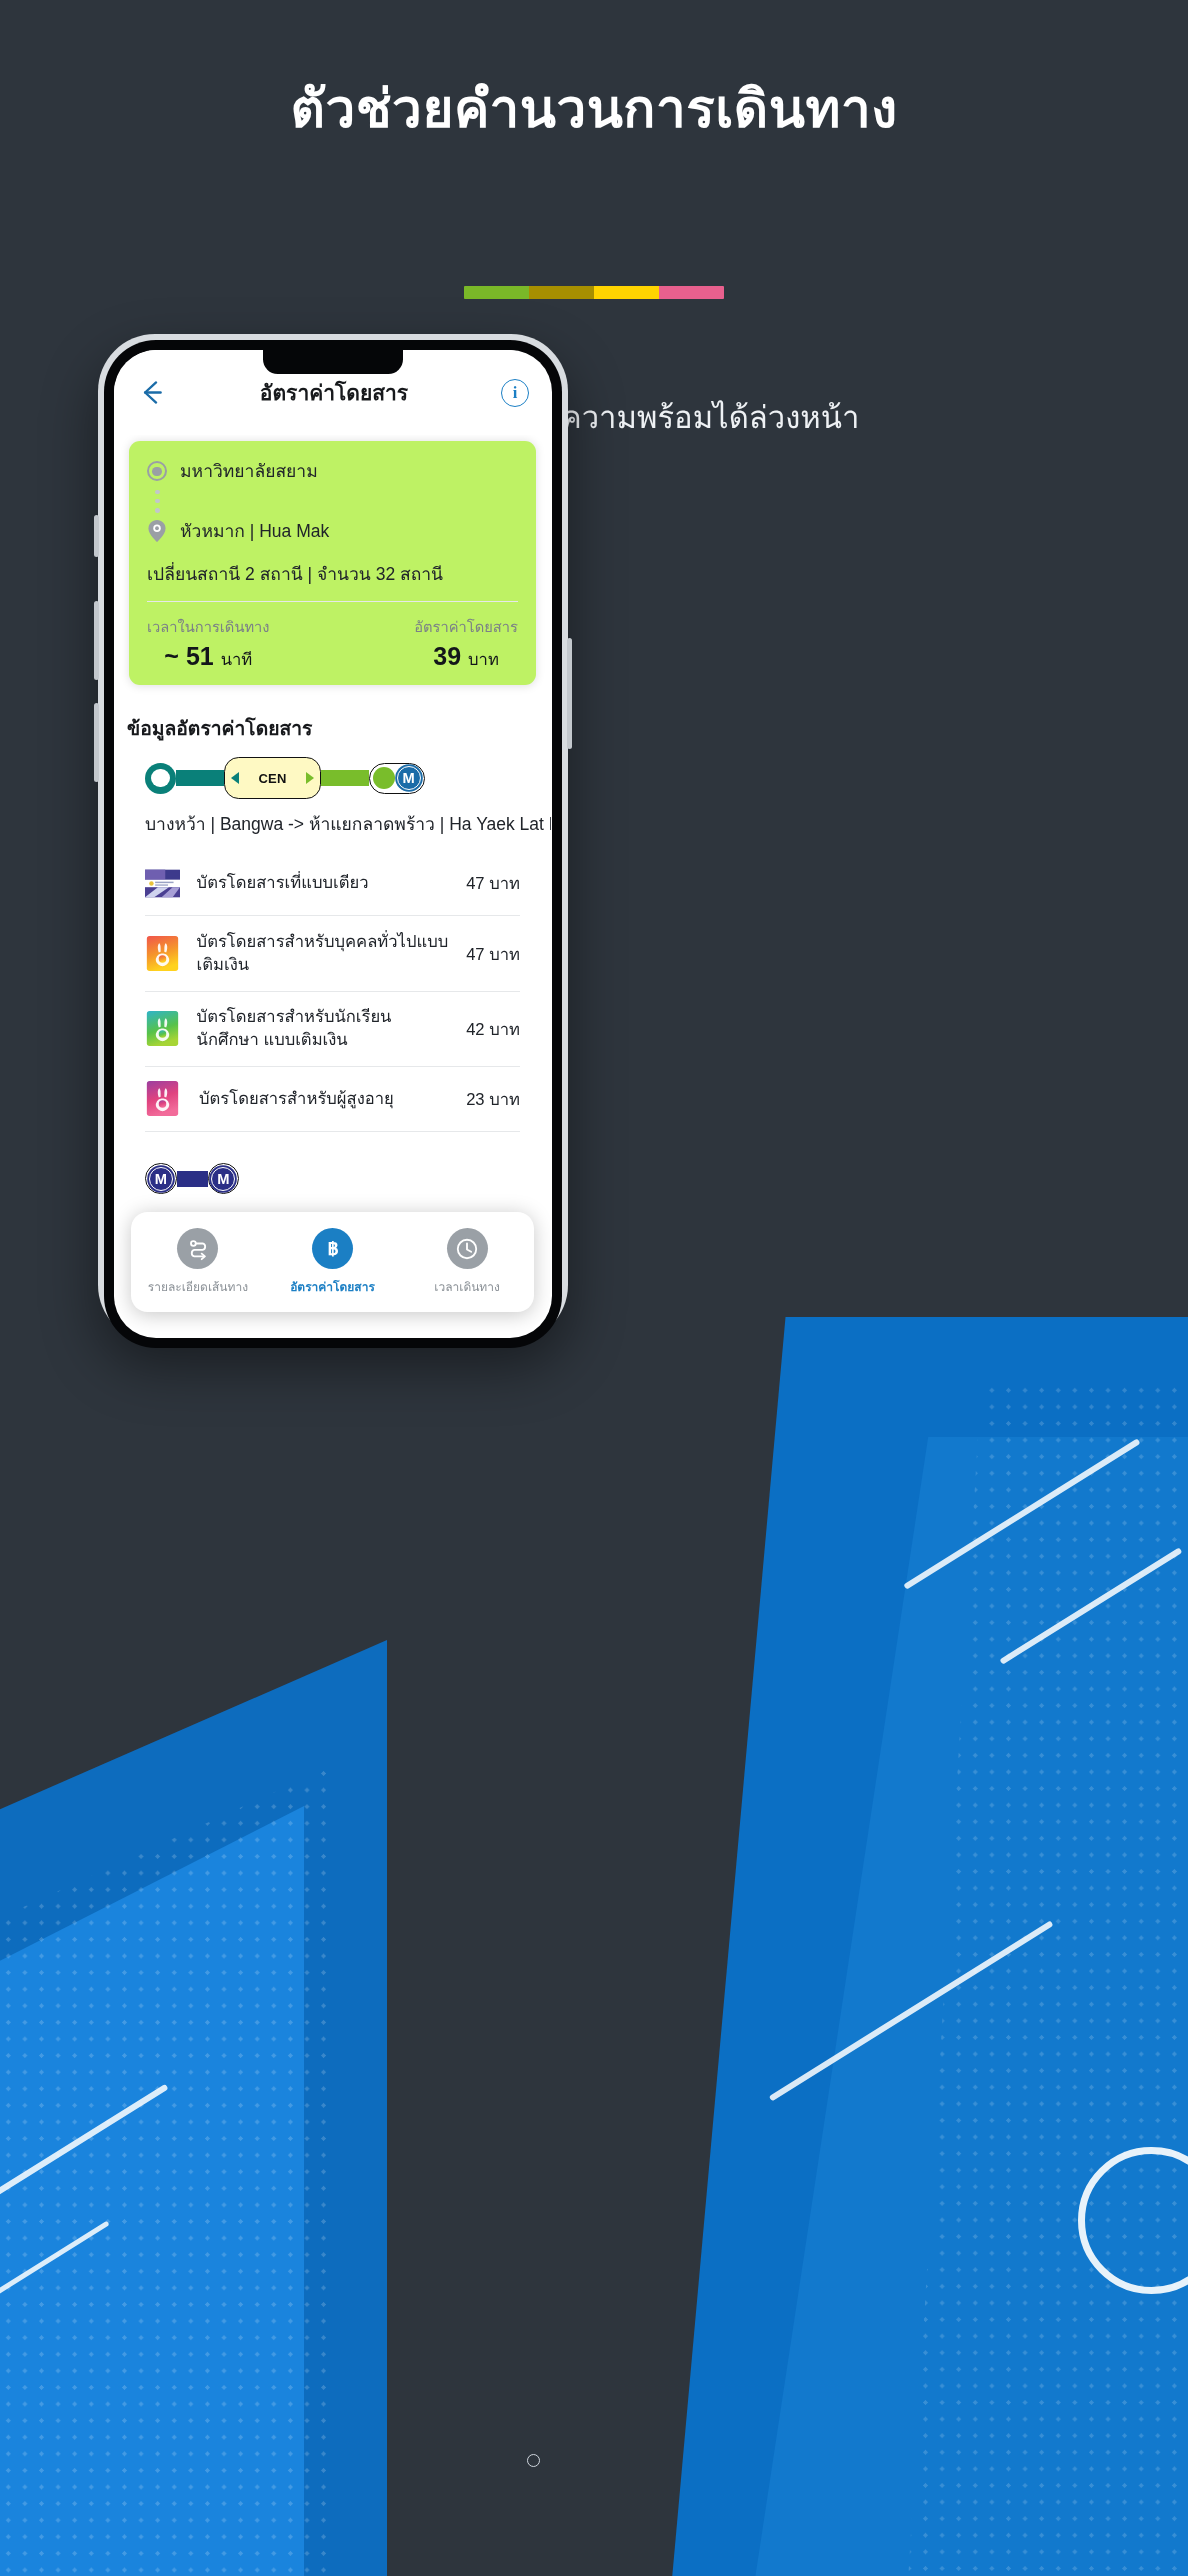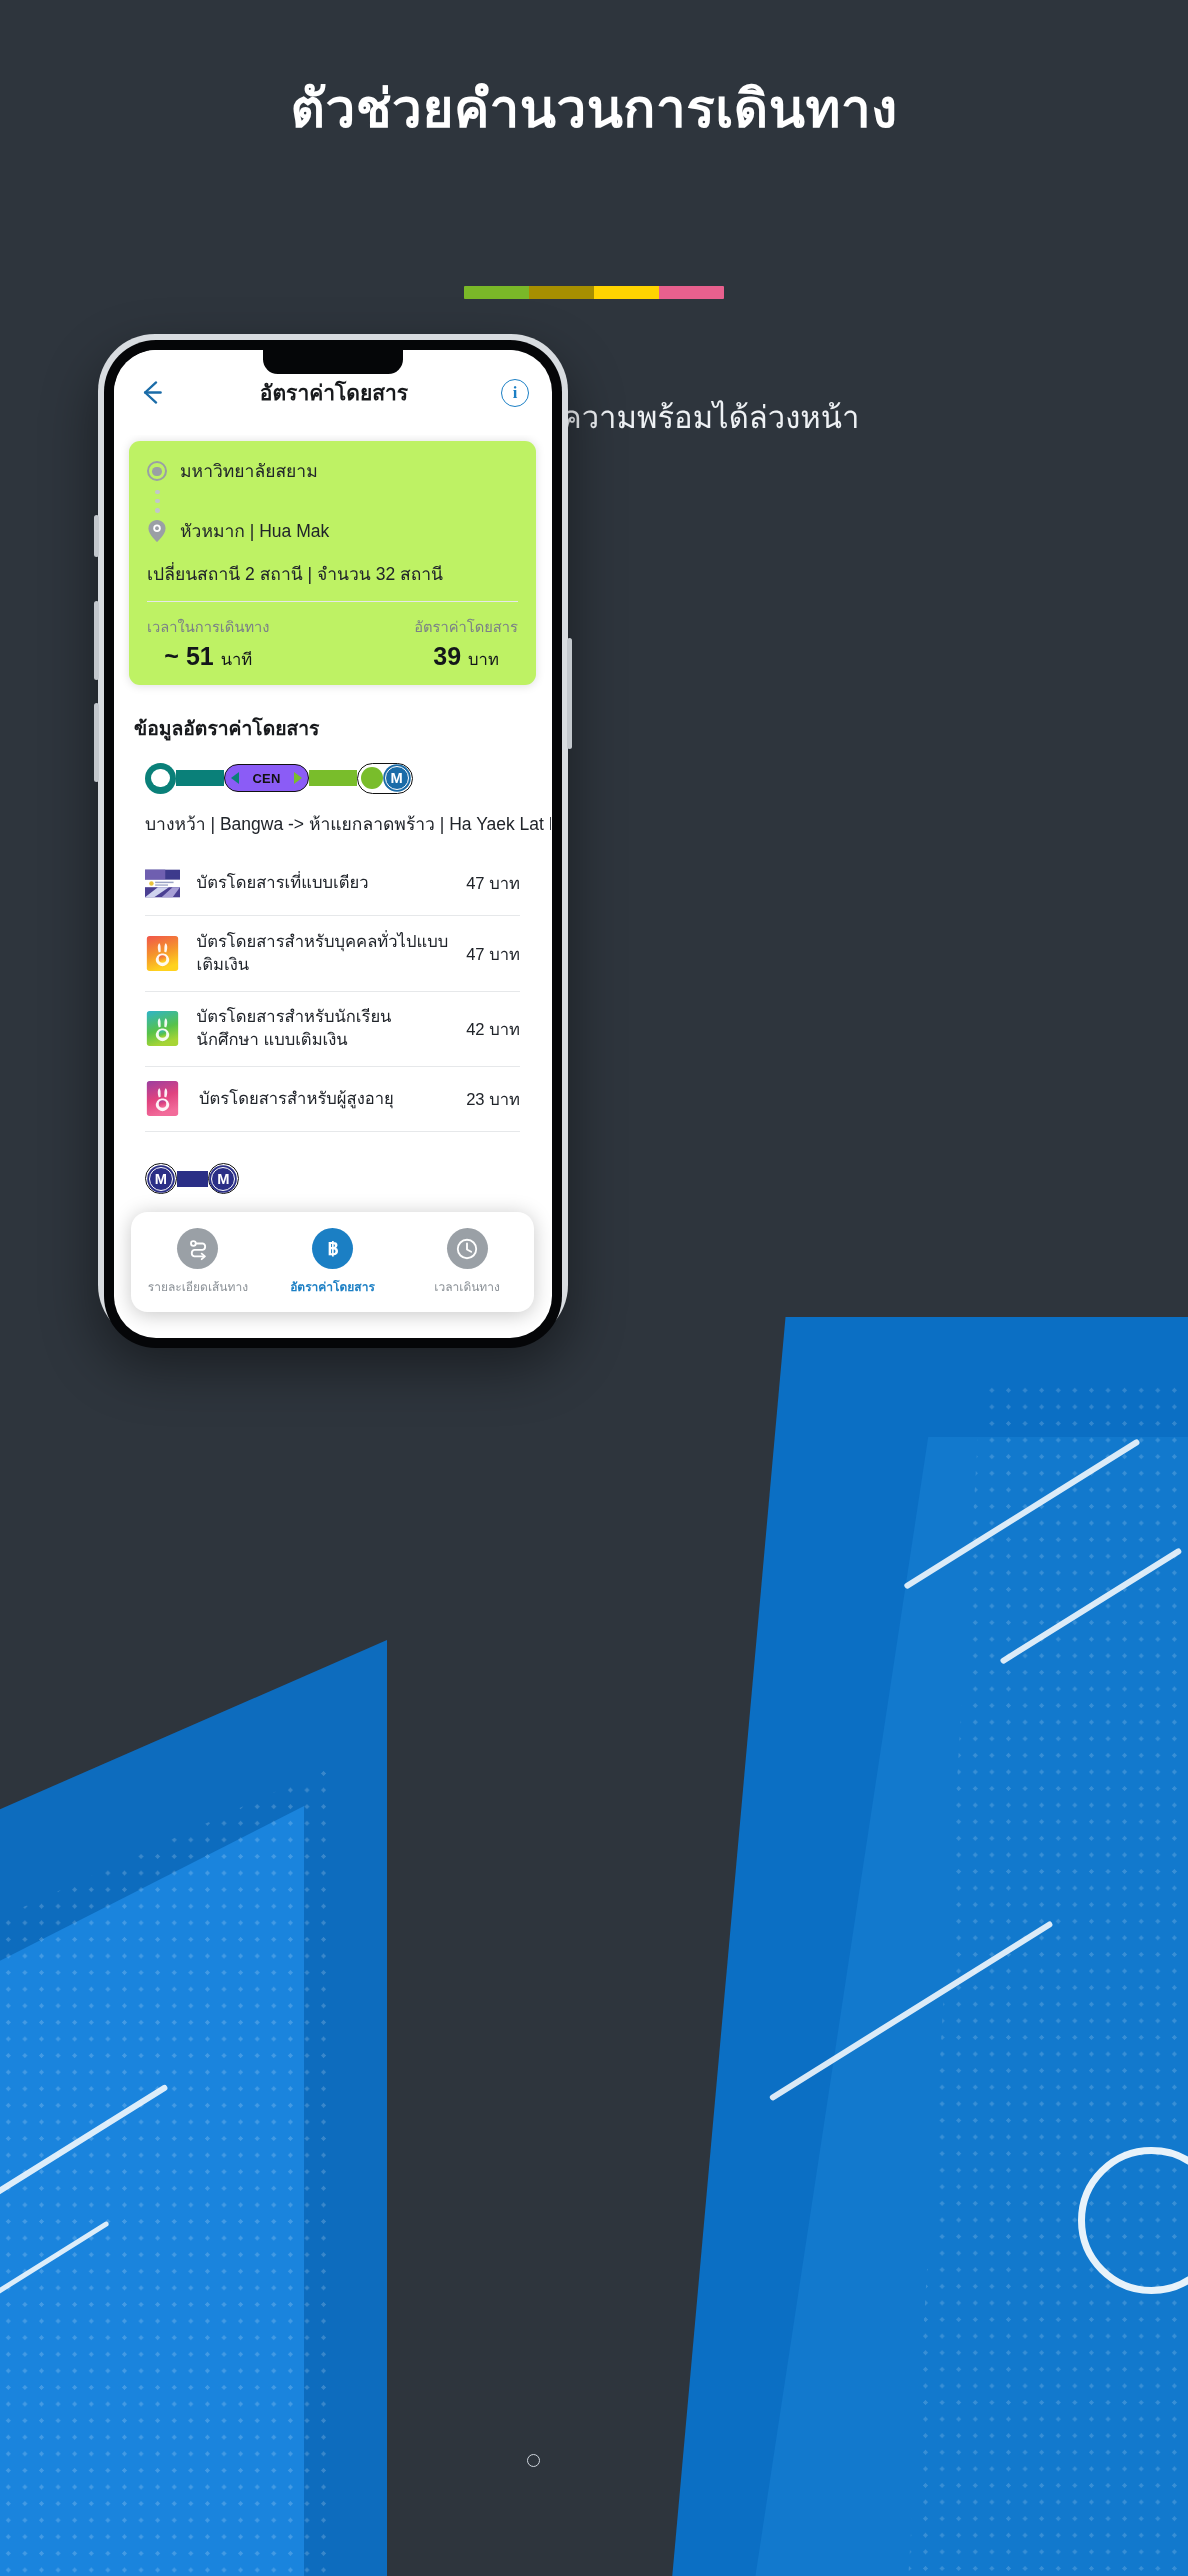--- a/index.html
+++ b/index.html
@@ -156,34 +156,34 @@
   .stations-line { margin-top:14.7px; font-size:17.5px; color:#20242a; }
   .divider { height:0.9px; background:#e6e8ea; margin:13px 0 0 0; }
 
   .metrics { display:flex; justify-content:space-between; padding-top:13px; }
   .metric-lab { font-size:14.7px; color:#7b8187; }
   .metric-val { margin-top:3.7px; font-size:25px; font-weight:700; color:#13161a;text-align:center; }
   .metric-val small { font-size:16.6px; font-weight:400; }
   .metric.right { text-align:right; }
 
   .section-title {
-    margin:28px 0 0 20px; font-size:19.3px; font-weight:700; color:#17191c;
+    margin:28px 0 0 13px; font-size:19.3px; font-weight:700; color:#17191c;
   }
 
   .route-strip { margin:20px 0 0 31px; display:flex; align-items:center; height:31px; }
   .rs-cap {
     width:31px; height:31px; border-radius:50%; background:#0a8079;
     display:flex; align-items:center; justify-content:center;
   }
   .rs-cap i { width:18.4px; height:18.4px; border-radius:50%; background:#fff; display:block; }
   .rs-bar-teal { width:48px; height:15.7px; background:#0a8079; }
   .rs-bar-green { width:48px; height:15.7px; background:#79bd2b; }
   .rs-pill {
-    height:28px; padding:0 6.4px; border:1.8px solid #111; border-radius:14.7px;
-    background:#8b5cf6; display:flex; align-items:center; gap:13px;
+    height:42px; padding:0 6.4px; border:1.8px solid #111; border-radius:14.7px;
+    background:#fef9c3; display:flex; align-items:center; gap:19px;
   }
   .rs-pill .tri-l { width:0;height:0;border-top:6.4px solid transparent;border-bottom:6.4px solid transparent;border-right:8.3px solid #0a8079; }
   .rs-pill .tri-r { width:0;height:0;border-top:6.4px solid transparent;border-bottom:6.4px solid transparent;border-left:8.3px solid #79bd2b; }
   .rs-pill .txt { font-size:13px; font-weight:700; color:#111; letter-spacing:0.3px; }
   .rs-endcap {
     height:31px; padding:0 2.8px; border:1.8px solid #111; border-radius:16.6px;
     background:#fff; display:flex; align-items:center; gap:1.8px;
   }
   .rs-endcap .gdot { width:22px; height:22px; border-radius:50%; background:#79bd2b; }
   .m-badge {

